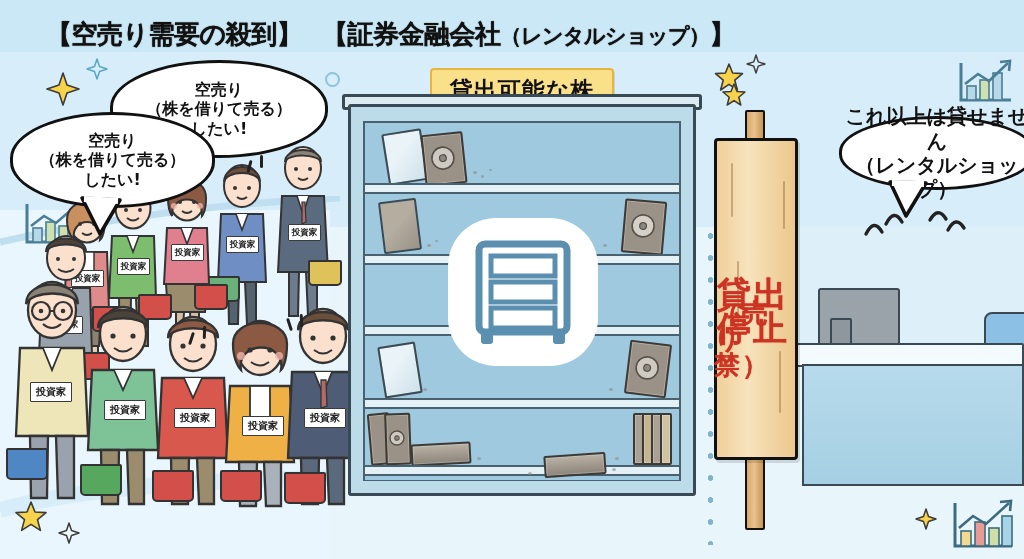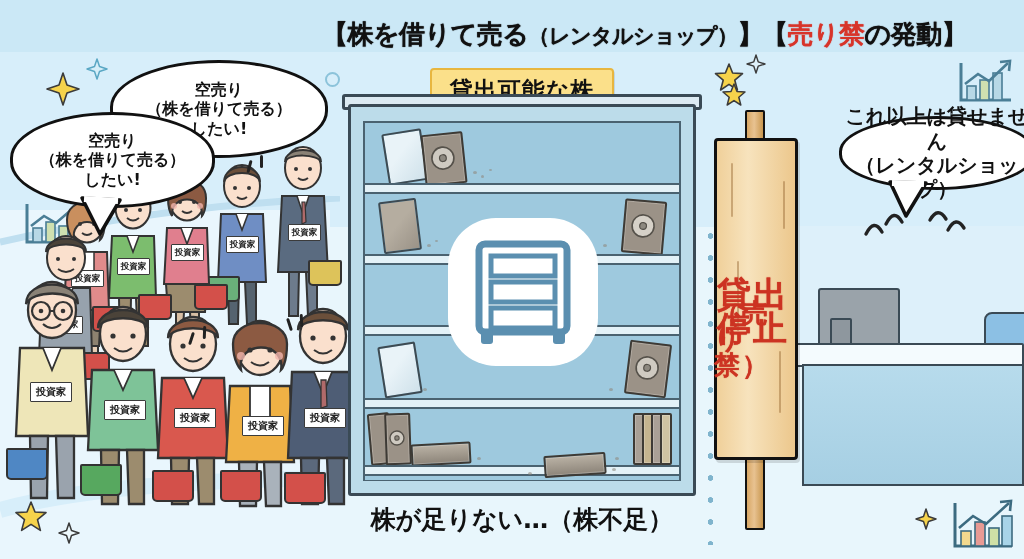--- a/index.html
+++ b/index.html
@@ -142,22 +142,22 @@
   <div class="floorLeft"></div>
 
   <svg style="position:absolute;left:0;top:196px;width:340px;height:70px">
     <path d="M0,46 C90,26 200,8 340,2" stroke="#bfdff0" stroke-width="7" fill="none"></path>
   </svg>
   <svg style="position:absolute;left:0;top:470px;width:340px;height:70px">
     <path d="M0,40 C80,18 190,10 340,8" stroke="#d7eefa" stroke-width="16" fill="none"></path>
   </svg>
 
   <div class="headline">
-    <div class="ttl" id="ttl2"><span>【株を借りて売る</span><span class="sm">（レンタルショップ）</span><span>】</span></div>
-    <div class="ttl" id="ttl3"><span>【</span><span class="red">売り禁</span><span>の発動】</span></div>
+    <div class="ttl" id="ttl1">【空売り需要の殺到】</div>
+    <div class="ttl" id="ttl2"><span>【証券金融会社</span><span class="sm">（レンタルショップ）</span><span>】</span></div>
   </div>
 
   <div class="dotcol" id="dot1"></div>
 
   <svg class="spark" style="left:46px;top:72px;width:34px;height:34px">
     <path d="M17,1 L21,13 L33,17 L21,21 L17,33 L13,21 L1,17 L13,13 Z" fill="#f6d34b" stroke="#3b3b3b" stroke-width="1.6" stroke-linejoin="round"></path>
   </svg>
   <svg class="spark" style="left:86px;top:58px;width:22px;height:22px">
     <path d="M11,1 L13.5,8.5 L21,11 L13.5,13.5 L11,21 L8.5,13.5 L1,11 L8.5,8.5 Z" fill="#d5eef8" stroke="#5aa7c4" stroke-width="1.5" stroke-linejoin="round"></path>
   </svg>
@@ -512,21 +512,20 @@
     <svg width="104" height="108" viewBox="0 0 104 108">
       <rect x="8" y="6" width="88" height="88" rx="6" fill="none" stroke="#5b8fb0" stroke-width="7"></rect>
       <rect x="20" y="18" width="64" height="20" fill="#fff" stroke="#5b8fb0" stroke-width="5"></rect>
       <rect x="20" y="44" width="64" height="20" fill="#fff" stroke="#5b8fb0" stroke-width="5"></rect>
       <rect x="20" y="70" width="64" height="20" fill="#fff" stroke="#5b8fb0" stroke-width="5"></rect>
       <rect x="10" y="92" width="12" height="14" rx="3" fill="#5b8fb0"></rect>
       <rect x="82" y="92" width="12" height="14" rx="3" fill="#5b8fb0"></rect>
     </svg>
   </div>
 
-  <div id="caption">株が足りない…（株不足）</div>
 
   <div id="wallBack"></div>
   <div id="chair"></div>
 
 
   <svg style="position:absolute;left:856px;top:208px;width:120px;height:40px">
     <path d="M10,26 q8,-16 16,-2" stroke="#222" stroke-width="3.4" fill="none" stroke-linecap="round"></path>
     <path d="M30,16 q8,-16 16,-2" stroke="#222" stroke-width="3.4" fill="none" stroke-linecap="round"></path>
     <path d="M74,12 q8,-14 16,-1" stroke="#222" stroke-width="3.4" fill="none" stroke-linecap="round"></path>
     <path d="M92,22 q8,-15 16,-2" stroke="#222" stroke-width="3.4" fill="none" stroke-linecap="round"></path>

